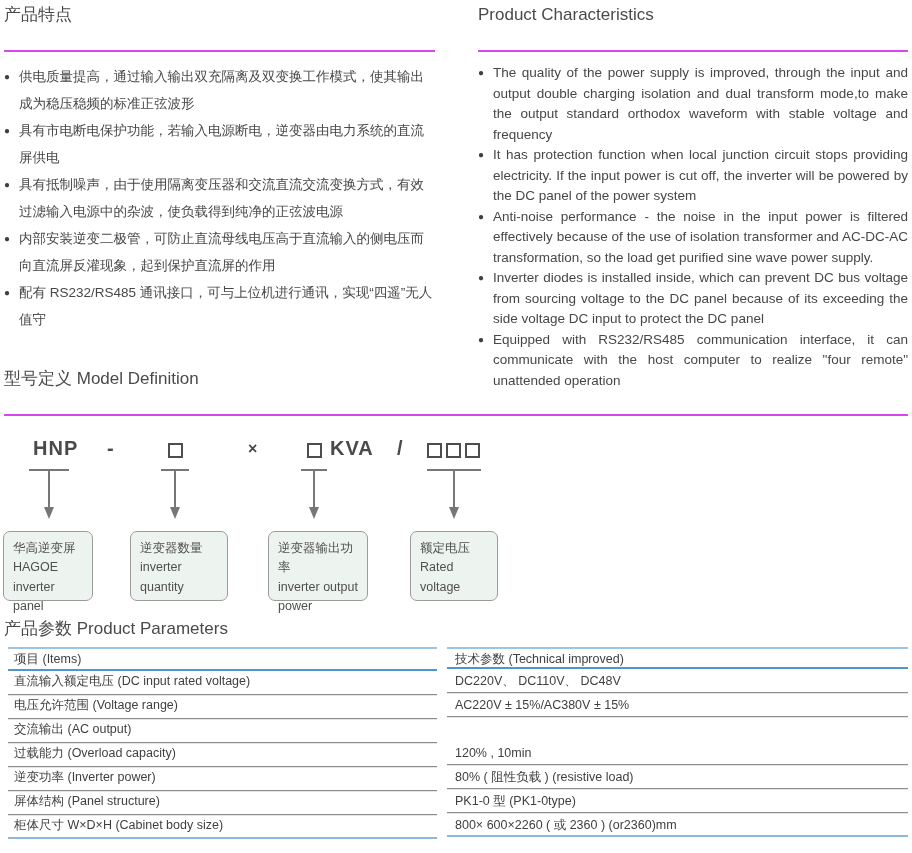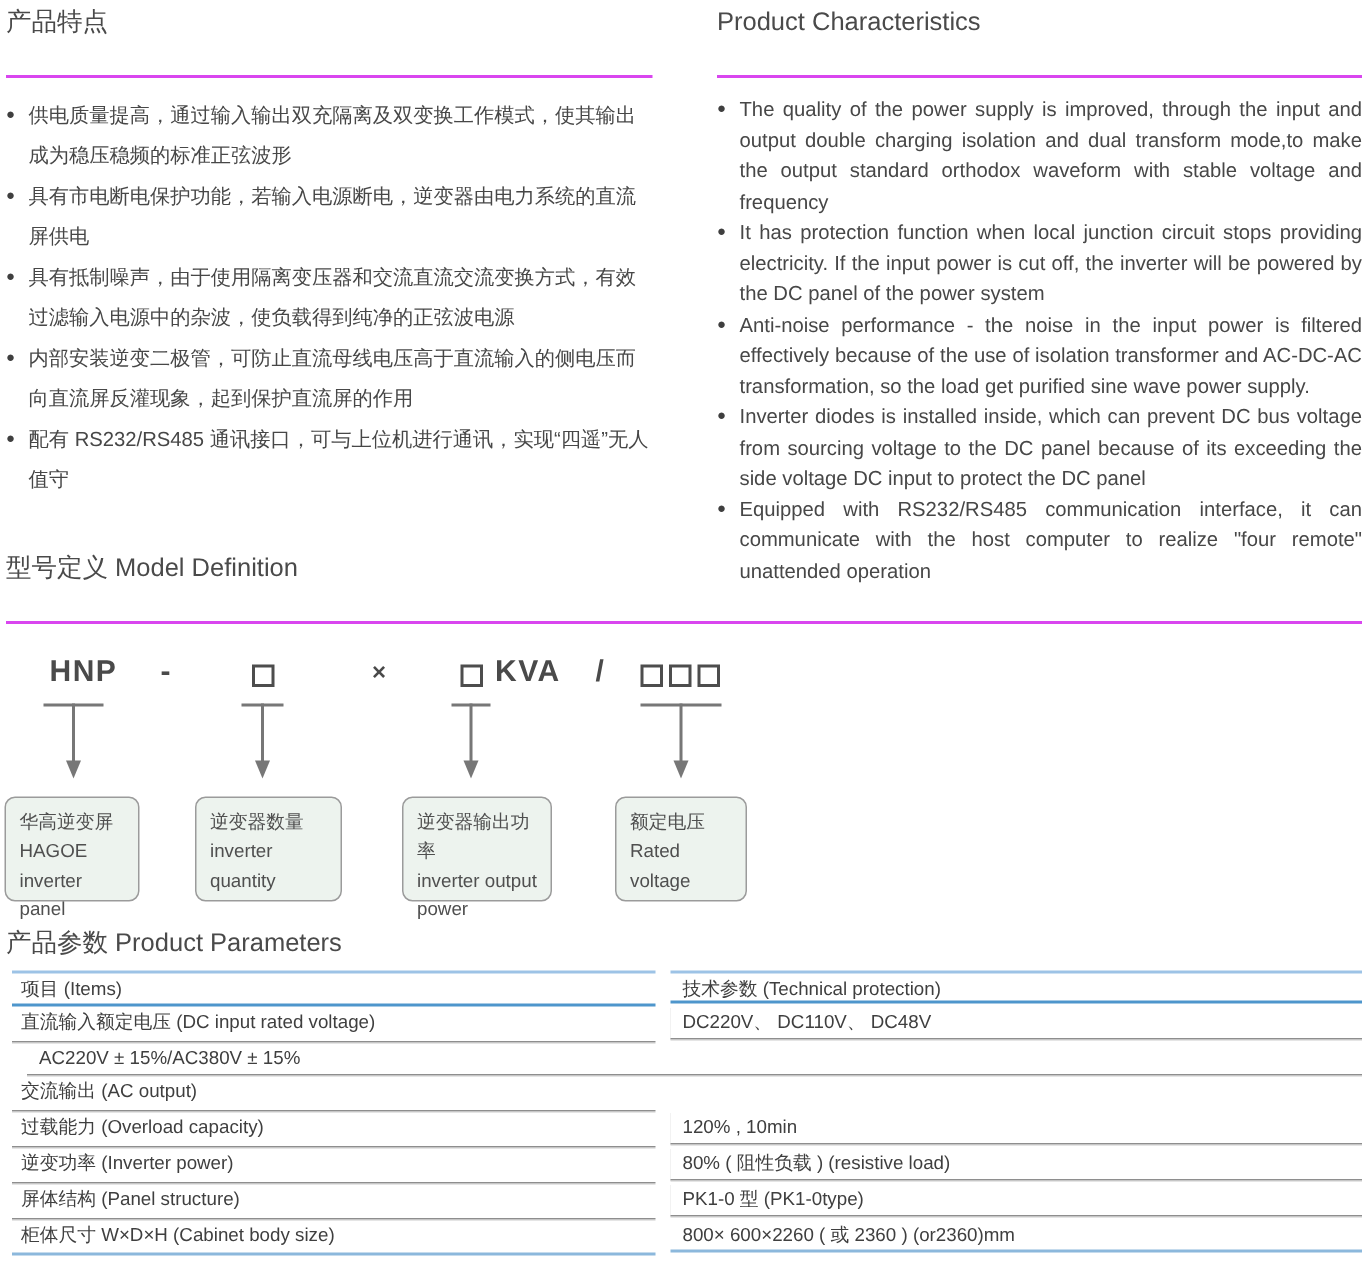--- a/index.html
+++ b/index.html
@@ -169,29 +169,30 @@
   </div>
 </div>
 
 <div class="sec-params">
   <h2 class="sec-title">产品参数 Product Parameters</h2>
   <div class="ptable">
 
     <div class="t-row t-head">
       <div class="t-cell-l">项目 (Items)</div>
       <div class="t-gap"></div>
-      <div class="t-cell-r">技术参数 (Technical protection)</div>
+      <div class="t-cell-r">技术参数 (Technical improved)</div>
     </div>
 
     <div class="t-row t-data">
       <div class="t-cell-l">直流输入额定电压 (DC input rated voltage)</div>
       <div class="t-gap"></div>
       <div class="t-cell-r">DC220V、 DC110V、 DC48V</div>
     </div>
     <div class="t-row t-data">
+      <div class="t-cell-l">电压允许范围 (Voltage range)</div>
       <div class="t-gap"></div>
       <div class="t-cell-r">AC220V ± 15%/AC380V ± 15%</div>
     </div>
     <div class="t-row t-data">
       <div class="t-cell-l">交流输出 (AC output)</div>
       <div class="t-gap"></div>
     </div>
     <div class="t-row t-data">
       <div class="t-cell-l">过载能力 (Overload capacity)</div>
       <div class="t-gap"></div>

